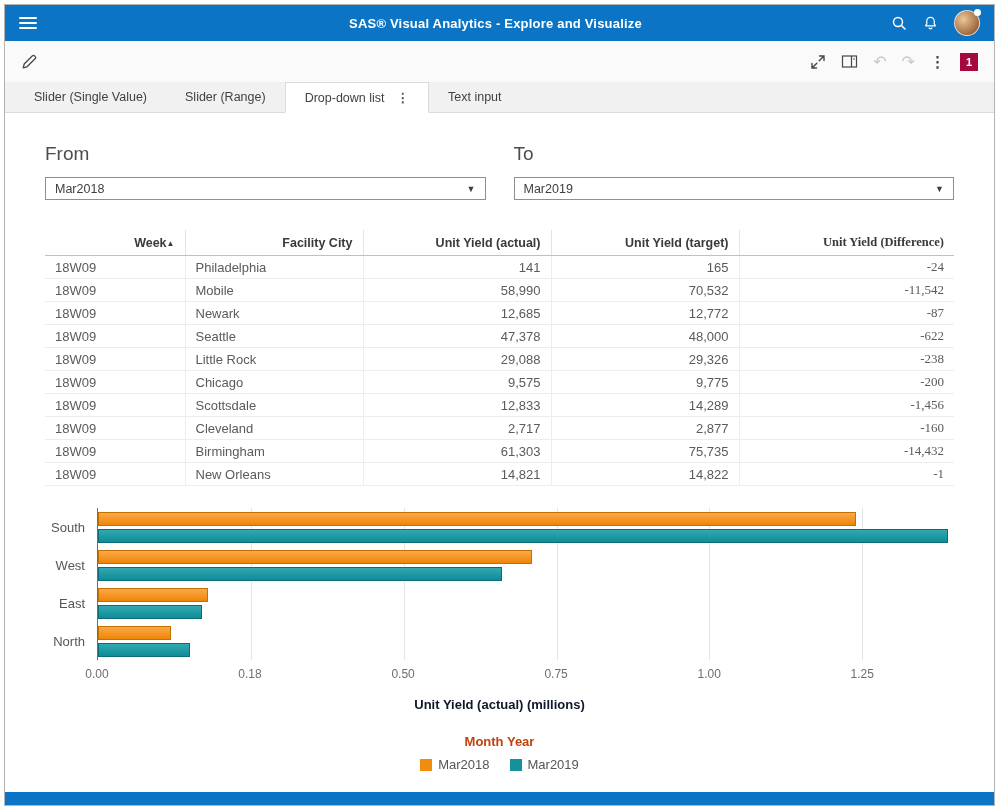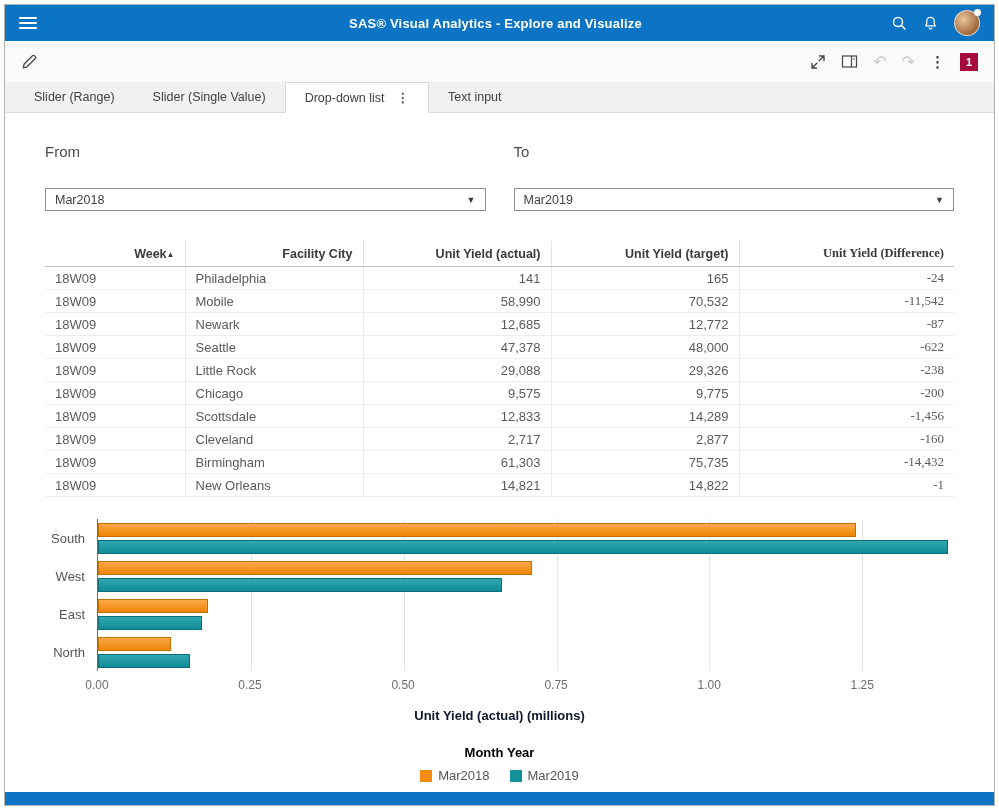--- a/index.html
+++ b/index.html
@@ -29,21 +29,21 @@
   .tabbar { height:31px; background:#f1f1f1; display:flex; align-items:stretch; padding:0 10px; border-bottom:1px solid #dadada; flex:0 0 auto; }
   .tab { display:flex; align-items:center; padding:0 19px; font-size:12.5px; color:#3f3f46; cursor:pointer; white-space:nowrap; }
   .tab.active { background:#fff; border:1px solid #dadada; border-bottom-color:#fff; margin-bottom:-1px; }
   .tab-kebab { margin-left:12px; color:#55555a; font-weight:700; }
 
   
   .content { flex:1; background:#fff; padding:30px 40px 0; overflow:hidden; }
 
   .filters { display:flex; gap:28px; margin-bottom:30px; }
   .filter { flex:1; }
-  .filter-label { font-size:15px; color:#4c4c52; margin-bottom:28px; }
+  .filter-label { font-size:19px; color:#4c4c52; margin-bottom:12px; }
   .dropdown { height:23px; border:1px solid #8f8f8f; background:#fff; display:flex; align-items:center; justify-content:space-between; padding:0 9px; font-size:12.5px; color:#3e3e44; cursor:pointer; }
   .caret { font-size:9px; color:#3e3e44; }
 
   
   table { width:100%; border-collapse:collapse; table-layout:fixed; margin-bottom:22px; }
   th { font-size:12.5px; font-weight:700; color:#39393e; text-align:right; padding:5px 10px; border-bottom:1px solid #c0c0c0; border-right:1px solid #e3e3e3; }
   th.num, td.num { text-align:right; }
   th:last-child, td:last-child { border-right:none;font-family:Liberation Serif, serif; }
   td { font-size:13px; color:#5a5a5f; padding:3px 10px; border-bottom:1px solid #ededed; border-right:1px solid #ededed; height:19px; white-space:nowrap; overflow:hidden; }
   .sort { float:right; font-size:8px; color:#39393e; margin-top:3px; }
@@ -54,21 +54,21 @@
   .cat-label { height:38px; display:flex; align-items:center; justify-content:flex-end; padding-right:12px; font-size:13px; color:#55555a; }
   .plot { flex:1; position:relative; border-left:1px solid #6e6e6e; }
   .gridline { position:absolute; top:0; bottom:0; width:1px; background:#e5e5e5; }
   .bar-group { height:38px; display:flex; flex-direction:column; justify-content:center; gap:3px; position:relative; }
   .bar { height:14px; border:1px solid transparent; position:relative; z-index:1; min-width:2px; }
   .bar.s0 { background:linear-gradient(180deg,#fba84a 0%,#ee8606 100%); border-color:#c27100; }
   .bar.s1 { background:linear-gradient(180deg,#32a8b0 0%,#0e8c97 100%); border-color:#0a6d77; }
   .xticks { position:relative; height:16px; margin-left:52px; margin-top:7px; }
   .xticks span { position:absolute; transform:translateX(-50%); font-size:12px; color:#6d6d73; }
   .xlabel { text-align:center; font-size:13px; font-weight:700; color:#0f172a; margin-top:14px; }
-  .legend-title { text-align:center; font-size:13px; font-weight:700; color:#000000; margin-top:22px; }
+  .legend-title { text-align:center; font-size:13px; font-weight:700; color:#c2410c; margin-top:22px; }
   .legend { display:flex; justify-content:center; gap:20px; margin-top:8px; }
   .legend-item { display:flex; align-items:center; gap:6px; font-size:13px; color:#55555a; cursor:pointer; }
   .swatch { width:12px; height:12px; display:inline-block; }
 
   .bottombar { height:13px; background:#0b74c4; flex:0 0 auto; }
 </style>
 </head>
 <body>
 
 <div class="frame">
@@ -122,24 +122,24 @@
       </span>
       <span class="undo-redo icon-btn">↶</span>
       <span class="undo-redo icon-btn">↷</span>
       <span class="kebab">⋮</span>
       <span class="badge">1</span>
     </div>
   </div>
 
   <nav class="tabbar" id="tabbar">
       <div class="tab">
+        <span>Slider (Single Value)</span>
+      </div>
+      <div class="tab">
         <span>Slider (Range)</span>
-      </div>
-      <div class="tab">
-        <span>Slider (Single Value)</span>
       </div>
       <div class="tab active">
         <span>Drop-down list</span>
         <span class="tab-kebab">⋮</span>
       </div>
       <div class="tab">
         <span>Text input</span>
       </div>
     </nav>
 
@@ -279,21 +279,21 @@
             <div class="bar s1" style="width: 12.1429%;"></div>
           </div>
           <div class="bar-group">
             <div class="bar s0" style="width: 8.57143%;"></div>
             <div class="bar s1" style="width: 10.7143%;"></div>
           </div>
         </div>
     </div>
     <div class="xticks" id="xticks">
         <span style="left: 0%;">0.00</span>
-        <span style="left: 17.8571%;">0.25</span>
+        <span style="left: 17.8571%;">0.18</span>
         <span style="left: 35.7143%;">0.50</span>
         <span style="left: 53.5714%;">0.75</span>
         <span style="left: 71.4286%;">1.00</span>
         <span style="left: 89.2857%;">1.25</span>
       </div>
     <div class="xlabel">Unit Yield (actual) (millions)</div>
     <div class="legend-title">Month Year</div>
     <div class="legend" id="legend">
         <div class="legend-item">
           <span class="swatch" style="background: rgb(241, 140, 16);"></span>

